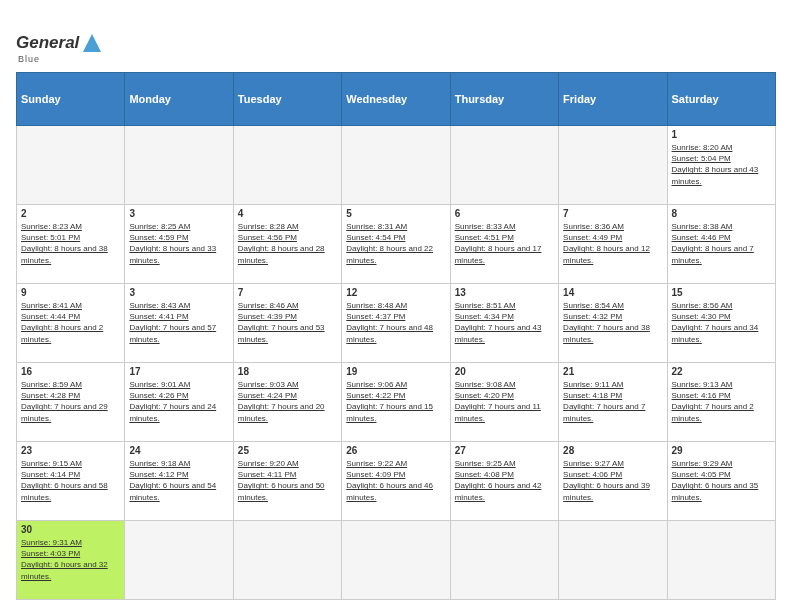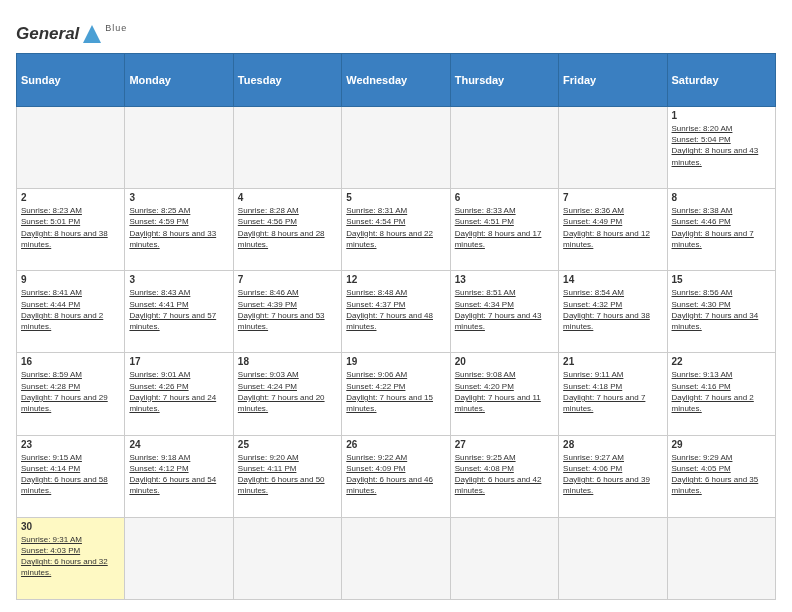--- a/index.html
+++ b/index.html
@@ -18,23 +18,23 @@
       flex-direction: column;
     }
     .header {
       display: flex;
       align-items: flex-start;
       justify-content: space-between;
       margin-bottom: 8px;
     }
     .logo {
       display: flex;
-      flex-direction: row;
+      flex-direction: column;
       align-items: flex-start;
-      margin-top: 11px;
+      margin-top: 20px;
     }
     .title-block {
       text-align: right;
     }
     .title-month {
       font-size: 32px;
       font-weight: bold;
       color: #222;
       line-height: 1.1;
     }
@@ -253,21 +253,21 @@
           <td>
             <span class="day-number">28</span>
             <div class="day-info">Sunrise: 9:27 AM<br>Sunset: 4:06 PM<br>Daylight: 6 hours and 39 minutes.</div>
           </td>
           <td>
             <span class="day-number">29</span>
             <div class="day-info">Sunrise: 9:29 AM<br>Sunset: 4:05 PM<br>Daylight: 6 hours and 35 minutes.</div>
           </td>
         </tr>
         <tr>
-          <td style="background: #fef9c3;">
+          <td style="background: #bef264;">
             <span class="day-number">30</span>
             <div class="day-info">Sunrise: 9:31 AM<br>Sunset: 4:03 PM<br>Daylight: 6 hours and 32 minutes.</div>
           </td>
           <td class="empty last-row"></td>
           <td class="empty last-row"></td>
           <td class="empty last-row"></td>
           <td class="empty last-row"></td>
           <td class="empty last-row"></td>
           <td class="empty last-row"></td>
         </tr>

